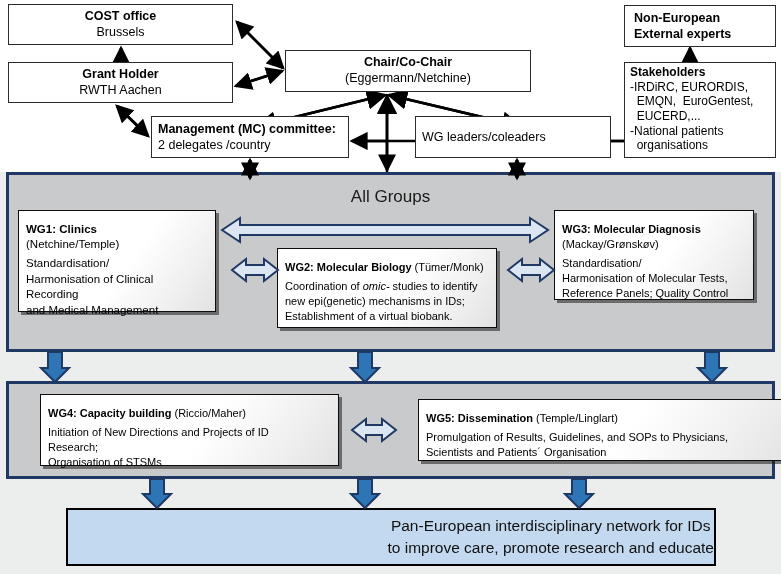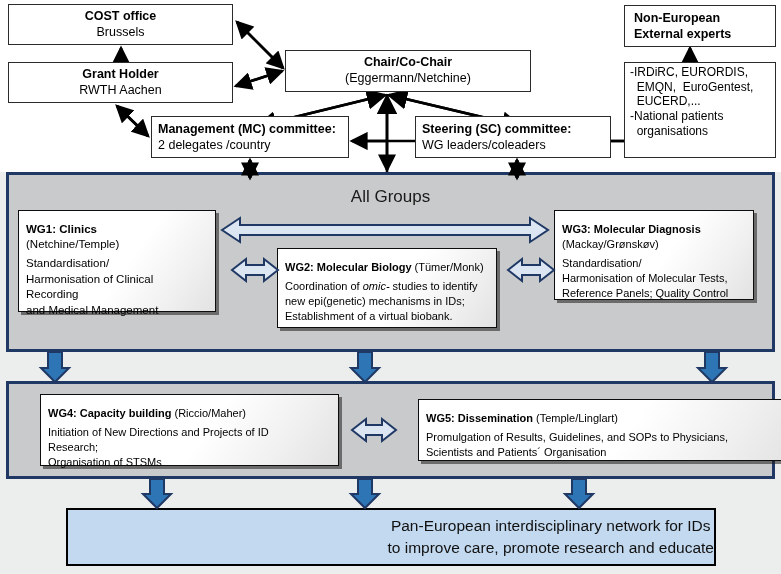--- a/index.html
+++ b/index.html
@@ -77,30 +77,30 @@
     <div class="t1">Chair/Co-Chair</div>
     <div class="t2">(Eggermann/Netchine)</div>
   </div>
 
   <div class="lbox" style="left:151px;top:116px;width:198px;height:42px;">
     <div class="t1">Management (MC) committee:</div>
     <div class="t2">2 delegates /country</div>
   </div>
 
   <div class="lbox" style="left:415px;top:116px;width:196px;height:42px;">
-    <div class="t1">Steering (SC) committee:</div>
     <div class="t2">WG leaders/coleaders</div>
   </div>
 
   <div class="lbox" style="left:624px;top:5px;width:152px;height:42px;padding-left:9px;">
     <div class="t1">Non-European</div>
     <div class="t1">External experts</div>
   </div>
 
   <div class="stk" style="left:624px;top:62px;width:152px;height:96px;">
+    <div class="hd">Stakeholders</div>
     <div class="ln">-IRDiRC, EURORDIS,</div>
     <div class="ln">  EMQN,  EuroGentest,</div>
     <div class="ln">  EUCERD,...</div>
     <div class="ln">-National patients</div>
     <div class="ln">  organisations</div>
   </div>
 
   <svg class="lay" id="blacklines">
     <defs>
       <marker id="ah" markerWidth="7" markerHeight="7" refX="6" refY="3.5" orient="auto" markerUnits="strokeWidth">

